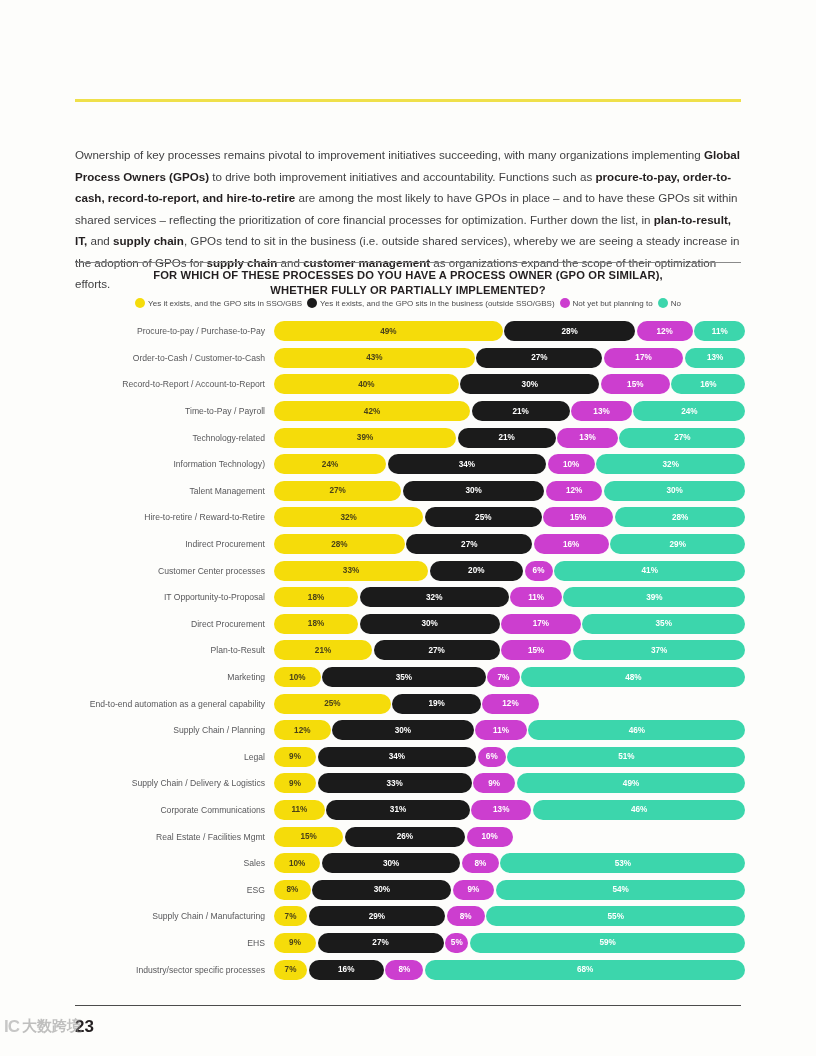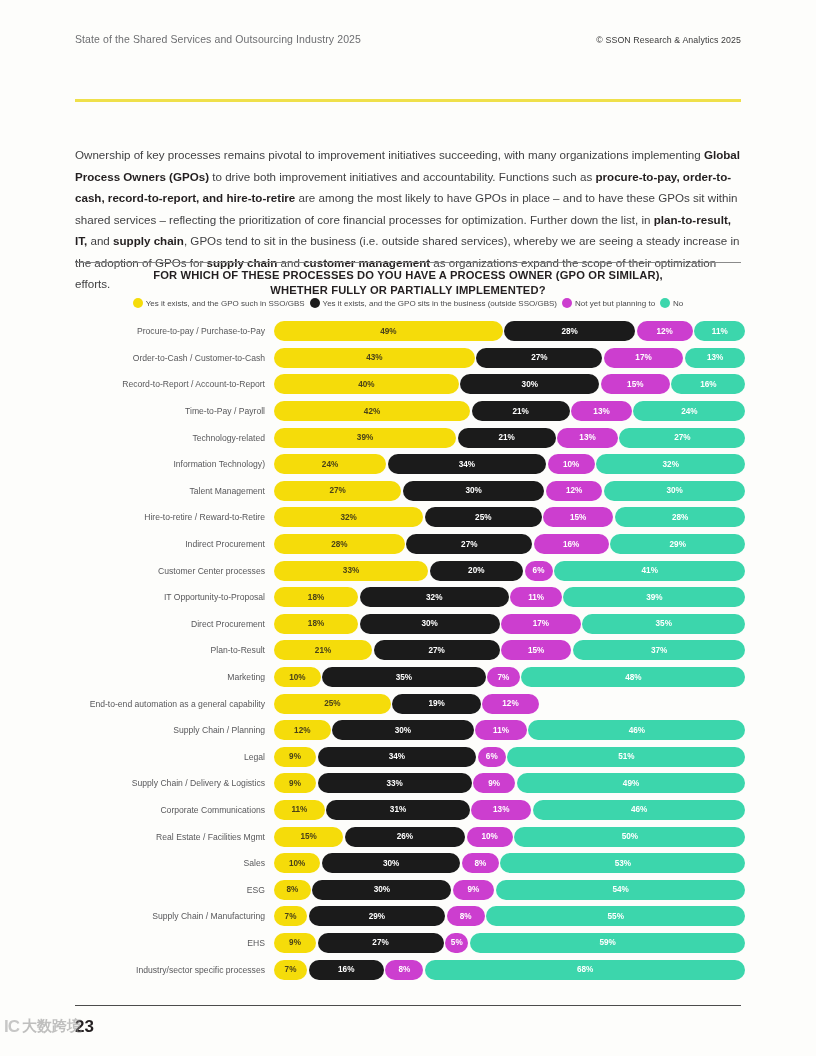--- a/index.html
+++ b/index.html
@@ -135,39 +135,35 @@
   .watermark .wm-text{
     font-size:15px;font-weight:bold;color:#8d8d8d;line-height:1;
     font-family:"DejaVu Sans",sans-serif;
   }
 </style>
 </head>
 <body>
 
 <div class="page">
 
-  <div class="runhead">
-    <div class="left">State of the Shared Services and Outsourcing Industry 2025</div>
-    <div class="right">© SSON Research &amp; Analytics 2025</div>
-  </div>
 
   <div class="title-rule"></div>
 
   <div class="intro"><span>Ownership of key processes remains pivotal to improvement initiatives succeeding, with many organizations implementing </span><b>Global Process Owners (GPOs)</b><span> to drive both improvement initiatives and accountability. Functions such as </span><b>procure-to-pay, order-to-cash, record-to-report, and hire-to-retire</b><span> are among the most likely to have GPOs in place – and to have these GPOs sit within shared services – reflecting the prioritization of core financial processes for optimization. Further down the list, in </span><b>plan-to-result, IT,</b><span> and </span><b>supply chain</b><span>, GPOs tend to sit in the business (i.e. outside shared services), whereby we are seeing a steady increase in the adoption of GPOs for </span><b>supply chain</b><span> and </span><b>customer management</b><span> as organizations expand the scope of their optimization efforts.</span></div>
 
   <div class="chart-rule"></div>
   <div class="chart-title">
     <div>FOR WHICH OF THESE PROCESSES DO YOU HAVE A PROCESS OWNER (GPO OR SIMILAR),</div>
     <div>WHETHER FULLY OR PARTIALLY IMPLEMENTED?</div>
   </div>
 
   <div class="legend" id="legend">
       <div class="item">
         <span class="dot" style="background: rgb(245, 220, 10);"></span>
-        <span class="lbl">Yes it exists, and the GPO such in SSO/GBS</span>
+        <span class="lbl">Yes it exists, and the GPO sits in SSO/GBS</span>
       </div>
       <div class="item">
         <span class="dot" style="background: rgb(27, 27, 27);"></span>
         <span class="lbl">Yes it exists, and the GPO sits in the business (outside SSO/GBS)</span>
       </div>
       <div class="item">
         <span class="dot" style="background: rgb(204, 62, 207);"></span>
         <span class="lbl">Not yet but planning to</span>
       </div>
       <div class="item">
@@ -346,21 +342,20 @@
           <div class="seg s2" style="flex: 0 0 12.8713%;">13%</div>
           <div class="seg s3" style="flex: 0 0 45.5446%;">46%</div>
         </div>
       </div>
       <div class="row">
         <div class="rowlabel">Real Estate / Facilities Mgmt</div>
         <div class="bars">
           <div class="seg s0" style="flex: 0 0 14.8515%;">15%</div>
           <div class="seg s1" style="flex: 0 0 25.7426%;">26%</div>
           <div class="seg s2" style="flex: 0 0 9.90099%;">10%</div>
-          <div class="seg s3" style="flex: 0 0 49.505%;">50%</div>
         </div>
       </div>
       <div class="row">
         <div class="rowlabel">Sales</div>
         <div class="bars">
           <div class="seg s0" style="flex: 0 0 9.90099%;">10%</div>
           <div class="seg s1" style="flex: 0 0 29.703%;">30%</div>
           <div class="seg s2" style="flex: 0 0 7.92079%;">8%</div>
           <div class="seg s3" style="flex: 0 0 52.4752%;">53%</div>
         </div>

